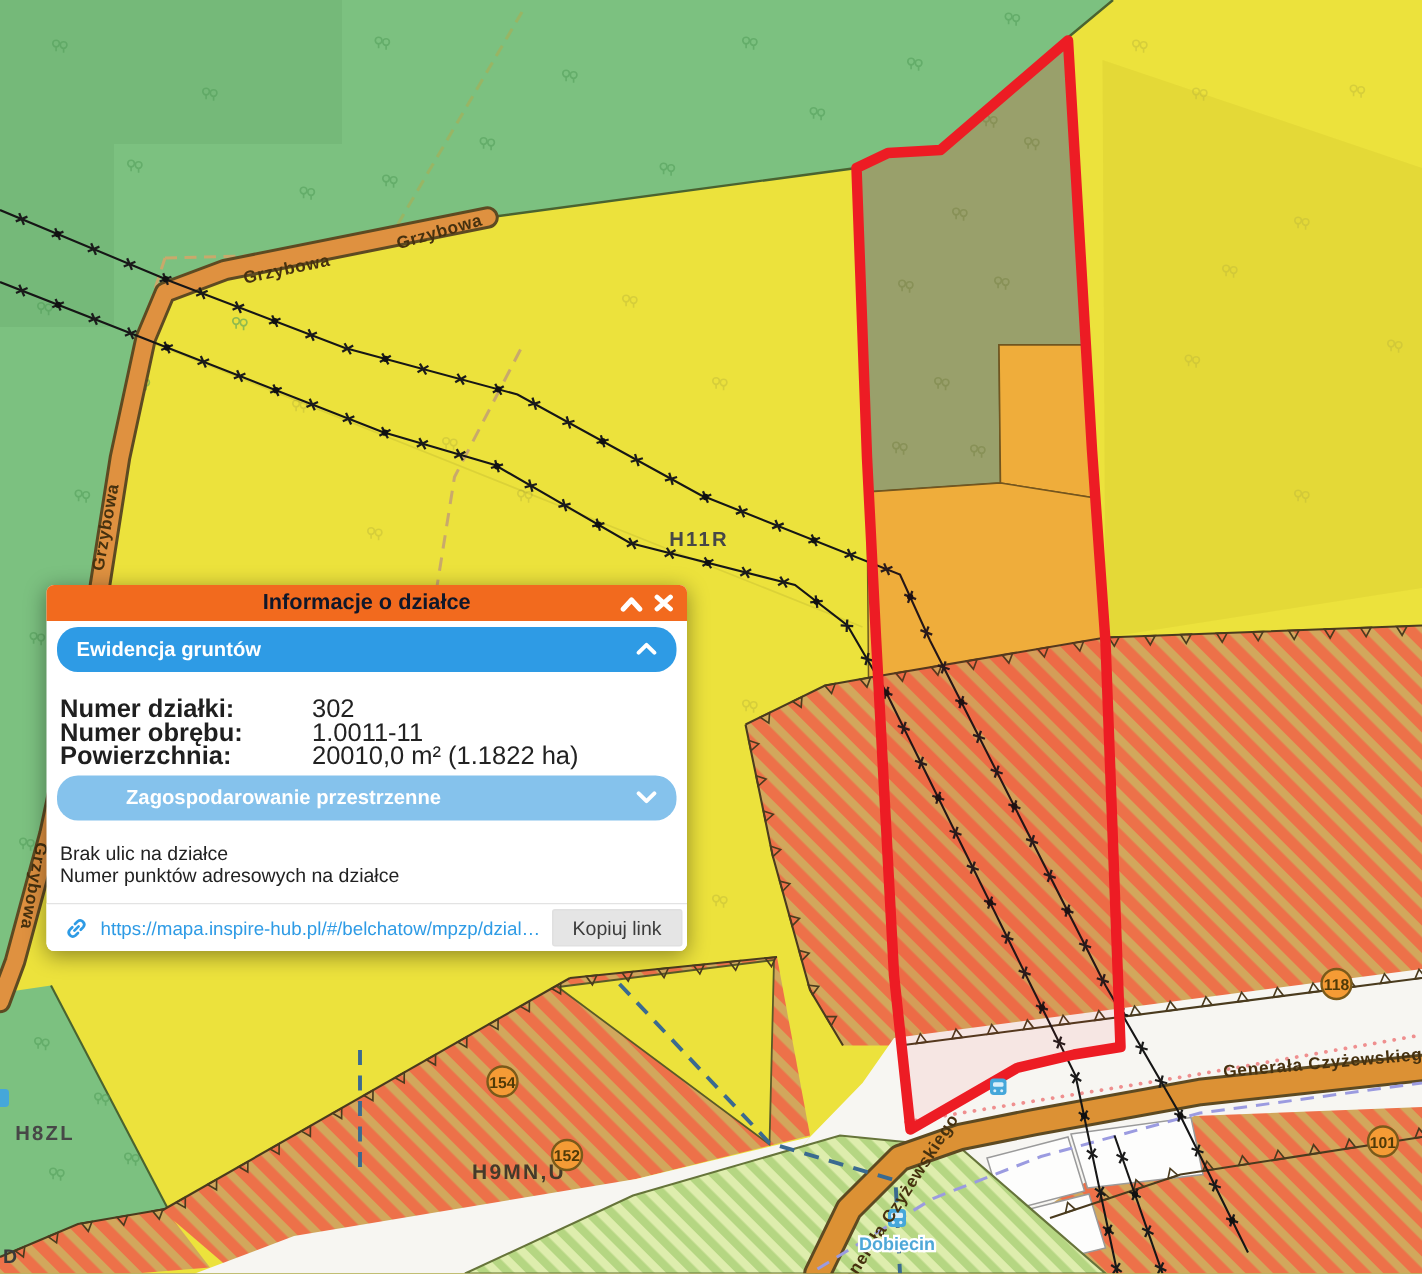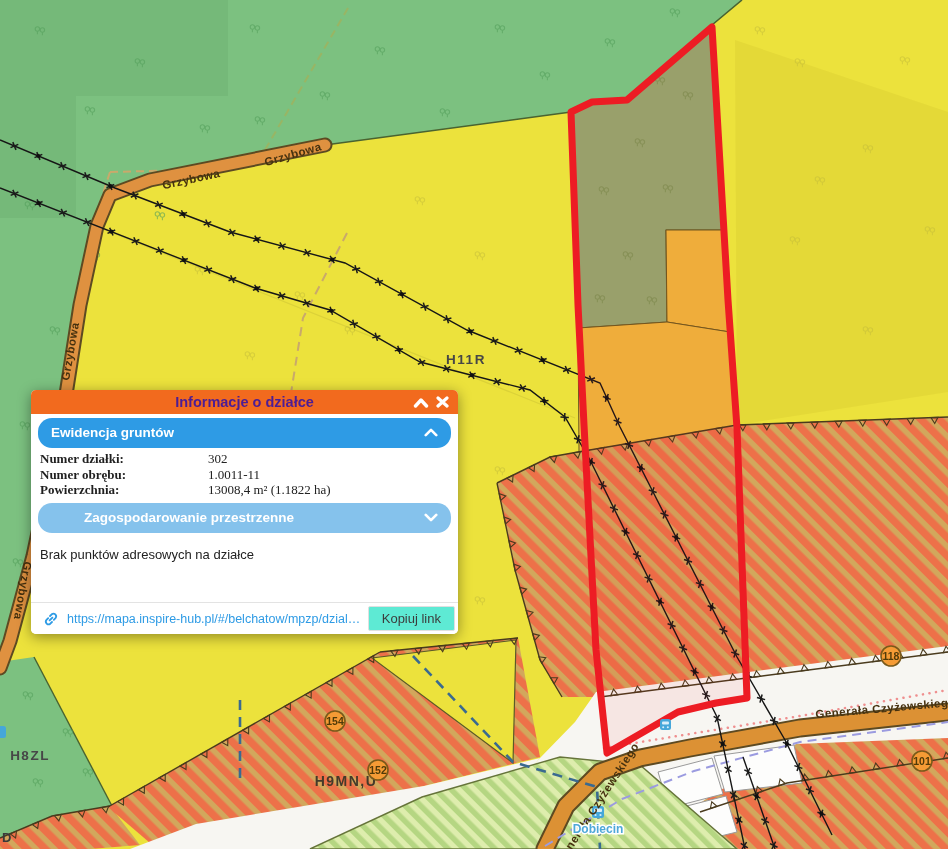--- a/index.html
+++ b/index.html
@@ -7,41 +7,41 @@
          font-family:"Liberation Sans",sans-serif;}
   #map{position:absolute;left:0;top:0;}
   svg text{font-family:"Liberation Sans","DejaVu Sans",sans-serif;}
   .zone-label{font-weight:bold;fill:#474747;letter-spacing:1.5px;font-size:13.5px;}
   .road-label{font-weight:bold;fill:#46310f;font-size:11.5px;letter-spacing:.5px;}
   .badge-label{font-weight:bold;fill:#503a08;font-size:10.5px;}
   .busstop-label{font-weight:bold;fill:#4FA8D8;font-size:12px;paint-order:stroke;stroke:#ffffff;stroke-width:3px;}
   
   .popup{position:absolute;left:31px;top:390px;width:427px;height:244px;background:#fff;
          border-radius:5px;box-shadow:0 3px 14px rgba(0,0,0,.4);z-index:10;}
-  .popup-header{height:24px;background:#F26A1E;border-radius:5px 5px 0 0;color:#4c1d95;
+  .popup-header{height:24px;background:#F26A1E;border-radius:5px 5px 0 0;color:#0f172a;
          text-align:center;font-weight:bold;font-size:14.5px;line-height:24px;position:relative;}
   .hdr-icons{position:absolute;right:9px;top:0;height:24px;display:flex;align-items:center;gap:7px;}
   .hdr-icons svg{display:block;cursor:pointer;}
   .popup-body{padding:4px 7px 0 7px;}
   .section-bar{height:30px;border-radius:14px;color:#fff;font-weight:bold;font-size:13.5px;
          line-height:30px;padding-left:13px;position:relative;cursor:pointer;}
   .bar-blue{background:#2E9BE5;}
   .bar-light{background:#85C2EC;padding-left:46px;}
   .chev{position:absolute;right:13px;top:10px;}
   .chev.down{transform:rotate(180deg);}
-  .rows{margin:3px 0 5px 2px;font-size:13px;color:#222;font-family:Liberation Serif, serif;}
+  .rows{margin:17px 0 5px 2px;font-size:17px;color:#222;}
   .row{display:flex;line-height:15.5px;}
   .row .lbl{width:168px;font-weight:bold;color:#1f1f1f;}
   .gap8{height:8px;}
   .addr{margin:6px 2px 0 2px;font-size:13px;color:#222;line-height:15px;}
   .popup-footer{position:absolute;left:0;right:0;bottom:0;height:31px;border-top:1px solid #e3e3e3;
          background:#fff;border-radius:0 0 5px 5px;display:flex;align-items:center;padding-left:12px;}
   .link-text{color:#2E9BE5;font-size:12.5px;margin-left:8px;white-space:nowrap;overflow:hidden;
          text-overflow:ellipsis;width:295px;cursor:pointer;}
-  .copy-btn{position:absolute;right:3px;top:3px;height:25px;background:#5eead4;border:1px solid #e0e0e0;
+  .copy-btn{position:absolute;right:3px;top:3px;height:25px;background:#e5e5e5;border:1px solid #e0e0e0;
          border-radius:2px;font-size:13px;color:#3c3c3c;padding:0 13px;line-height:24px;cursor:pointer;
          font-family:"Liberation Sans",sans-serif;}
 </style>
 </head>
 <body>
 
 <div id="stage">
 <svg id="map" width="948" height="849" viewBox="0 0 948 849">
   <defs>
     <pattern id="hatchO" width="13" height="13" patternUnits="userSpaceOnUse" patternTransform="rotate(-45)">
@@ -737,32 +737,33 @@
       <div class="row">
         <span class="lbl">Numer działki:</span>
         <span class="val">302</span>
       </div>
       <div class="row">
         <span class="lbl">Numer obrębu:</span>
         <span class="val">1.0011-11</span>
       </div>
       <div class="row">
         <span class="lbl">Powierzchnia:</span>
-        <span class="val">13008,4 m² (1.1822 ha)</span>
+        <span class="val">20010,0 m² (1.1822 ha)</span>
       </div>
     </div>
     <div class="section-bar bar-light">
       <span>Zagospodarowanie przestrzenne</span>
       <svg class="chev down" width="14" height="9" viewBox="0 0 16 10">
         <path d="M2 8 L8 2 L14 8" stroke="#fff" stroke-width="3" fill="none" stroke-linecap="round" stroke-linejoin="round"></path>
       </svg>
     </div>
     <div class="gap8"></div>
     <div class="addr">
-      <div>Brak punktów adresowych na działce</div>
+      <div>Brak ulic na działce</div>
+      <div>Numer punktów adresowych na działce</div>
     </div>
   </div>
   <div class="popup-footer">
     <svg width="16" height="16" viewBox="0 0 16 16">
       <g stroke="#2E9BE5" stroke-width="1.8" fill="none" stroke-linecap="round">
         <path d="M6.6 9.4 L9.4 6.6"></path>
         <path d="M5.2 7.2 L3.5 8.9 a2.7 2.7 0 0 0 3.8 3.8 L9 11"></path>
         <path d="M10.8 8.8 L12.5 7.1 a2.7 2.7 0 0 0 -3.8-3.8 L7 5"></path>
       </g>
     </svg>

